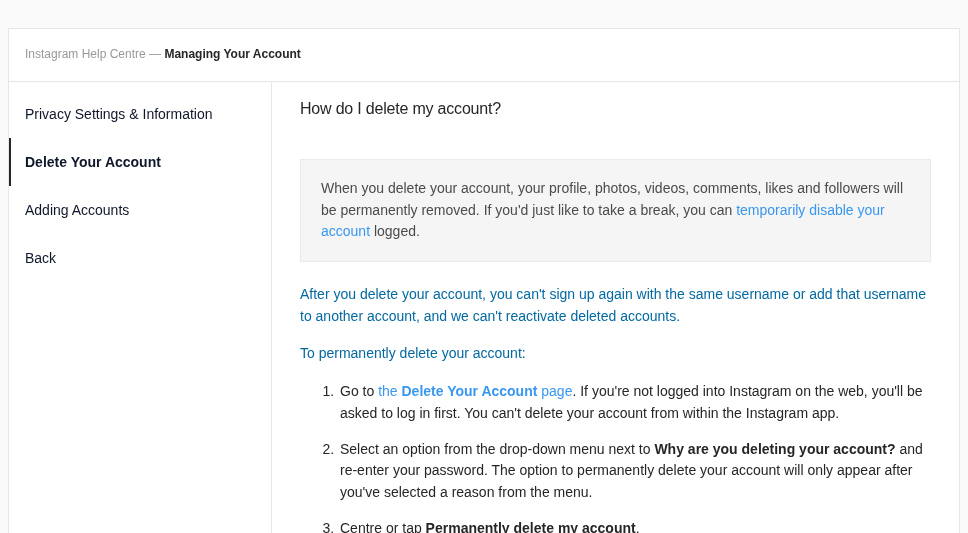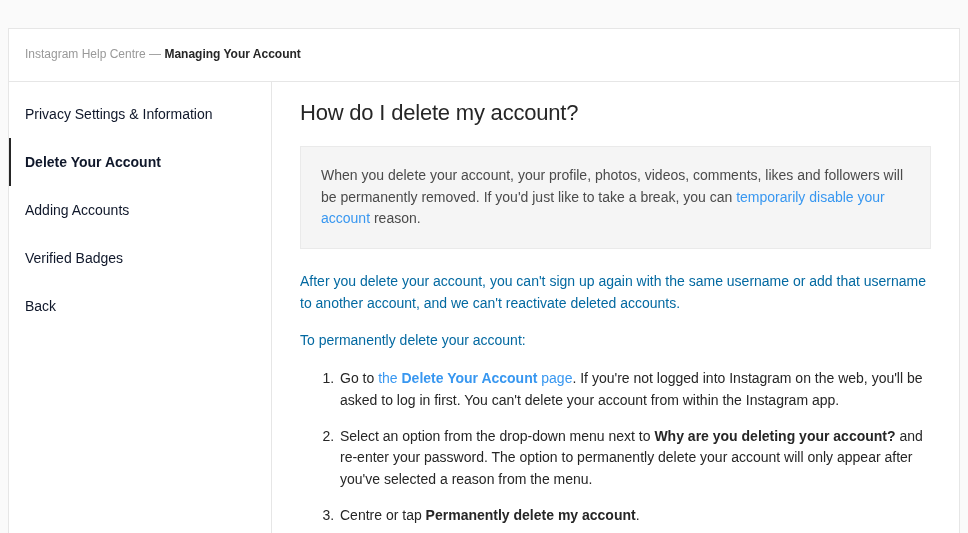--- a/index.html
+++ b/index.html
@@ -38,24 +38,24 @@
   }
   .sidebar-item.active {
     border-left: 2px solid #262626;
     font-weight: 600;
   }
   .content {
     flex: 1;
     padding: 18px 28px 0 28px;
   }
   .page-title {
-    font-size: 22px;
+    font-size: 16px;
     font-weight: 400;
     color: #262626;
-    margin-bottom: 20px;
+    margin-bottom: 41px;
     letter-spacing: -0.2px;
   }
   .callout {
     background: #f5f5f5;
     border: 1px solid #eaeaea;
     padding: 18px 20px 18px 20px;
     line-height: 1.55;
     color: #4b4b4b;
     margin-bottom: 22px;
     font-size: 14px;
@@ -93,33 +93,30 @@
       <div class="sidebar-item">
         <span>Privacy Settings &amp; Information</span>
       </div>
       <div class="sidebar-item active">
         <span>Delete Your Account</span>
       </div>
       <div class="sidebar-item">
         <span>Adding Accounts</span>
       </div>
       <div class="sidebar-item">
-        <span>Verified Badges</span>
-      </div>
-      <div class="sidebar-item">
         <span>Back</span>
       </div>
     </nav>
 
     <main class="content">
 
       <h1 class="page-title">How do I delete my account?</h1>
 
       <div class="callout">
-        <span>When you delete your account, your profile, photos, videos, comments, likes and followers will be permanently removed. If you'd just like to take a break, you can </span><a href="#" class="inline-link">temporarily disable your account</a><span> reason.</span>
+        <span>When you delete your account, your profile, photos, videos, comments, likes and followers will be permanently removed. If you'd just like to take a break, you can </span><a href="#" class="inline-link">temporarily disable your account</a><span> logged.</span>
       </div>
 
       <p class="body-p">After you delete your account, you can't sign up again with the same username or add that username to another account, and we can't reactivate deleted accounts.</p>
 
       <p class="body-p">To permanently delete your account:</p>
 
       <ol class="steps">
         <li>
           <span>Go to </span><a href="#" class="inline-link"><span>the </span><span class="bold">Delete Your Account</span><span> page</span></a><span>. If you're not logged into Instagram on the web, you'll be asked to log in first. You can't delete your account from within the Instagram app.</span>
         </li>

